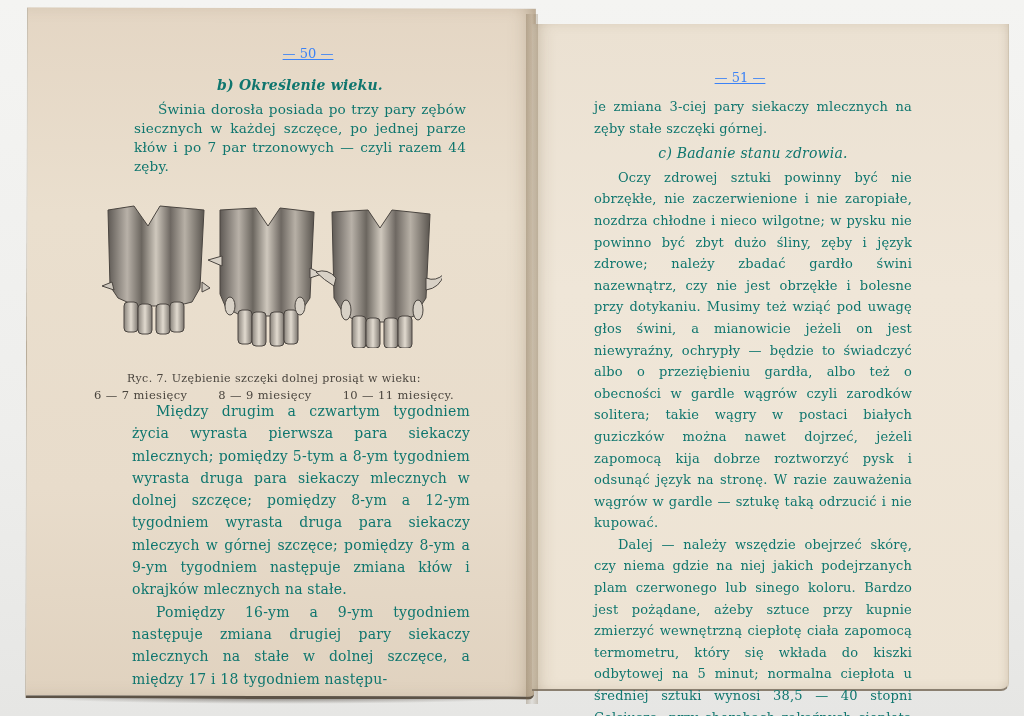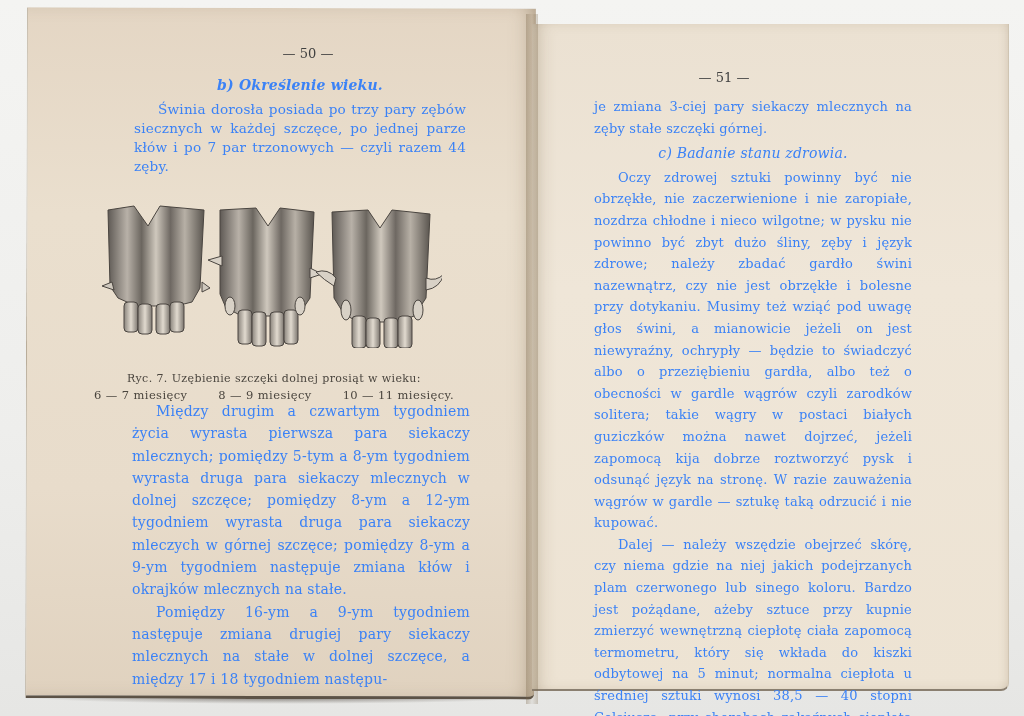--- a/index.html
+++ b/index.html
@@ -29,24 +29,24 @@
     border-right:1px solid #cfc4b2;
     border-bottom:2px solid #8a7f70;
     border-radius:0 0 8px 0;
     box-shadow: inset 14px 0 20px -12px rgba(110,90,60,0.45), inset -6px 0 10px -6px rgba(150,130,100,0.3);
     background: linear-gradient(180deg,#ebe1d2 0%,#efe6d8 40%,#ede3d3 100%);
   }
   .spine {
     position:absolute; left:526px; top:14px; width:12px; height:690px;
     background: linear-gradient(90deg, rgba(120,100,70,0.35), rgba(120,100,70,0.05), rgba(120,100,70,0.3));
   }
-  .text-block { position:absolute; font-size:13.6px; line-height:22.2px; letter-spacing:0.2px; color:#3b82f6; }
+  .text-block { position:absolute; font-size:13.6px; line-height:22.2px; letter-spacing:0.2px; color:#0f766e; }
   .text-block p { margin:0; text-align:justify; text-align-last:left; }
   .indent { text-indent:24px; }
-  .page-number { position:absolute; font-size:13px; color:#404040; text-align:center; }
+  .page-number { position:absolute; font-size:13px; color:#3b82f6; text-align:center;text-decoration:underline; }
   .heading { font-style:italic; font-weight:bold; text-align:center !important; text-align-last:center !important; font-size:14px; }
   .heading-light { font-style:italic; text-align:center !important; text-align-last:center !important; font-size:14px; }
 
   .figure { position:absolute; left:96px; top:198px; width:346px; height:150px; }
   .caption { position:absolute; left:94px; top:354px; width:360px; font-size:11px; line-height:16px; color:#4a453e; letter-spacing:0.4px;margin-top:17px; }
   .caption-title { text-align:center; }
   .caption-ages { display:flex; justify-content:space-between; font-size:11.5px; }
 </style>
 </head>
 <body>
@@ -126,21 +126,21 @@
     <span>8 — 9 miesięcy</span>
     <span>10 — 11 miesięcy.</span>
   </div>
 </div>
 
 <div class="text-block" style="left:132px; top:400px; width:338px; font-size:14px; line-height:22.3px;">
   <p class="indent">Między drugim a czwartym tygodniem życia wyrasta pierwsza para siekaczy mlecznych; pomiędzy 5-tym a 8-ym tygodniem wyrasta druga para siekaczy mlecznych w dolnej szczęce; pomiędzy 8-ym a 12-ym tygodniem wyrasta druga para siekaczy mleczych w górnej szczęce; pomiędzy 8-ym a 9-ym tygodniem następuje zmiana kłów i okrajków mlecznych na stałe.</p>
   <p class="indent">Pomiędzy 16-ym a 9-ym tygodniem następuje zmiana drugiej pary siekaczy mlecznych na stałe w dolnej szczęce, a między 17 i 18 tygodniem następu-</p>
 </div>
 
-<div class="page-number" style="left:684px; top:70px; width:80px;text-align:center;">— 51 —</div>
+<div class="page-number" style="left:700px; top:70px; width:80px;text-align:center;">— 51 —</div>
 
 <div class="text-block" style="left:594px; top:96px; width:318px; font-size:13px; line-height:21.6px;">
   <p>je zmiana 3-ciej pary siekaczy mlecznych na zęby stałe szczęki górnej.</p>
   <p class="heading-light" style="margin:4px 0 2px;">c)  Badanie stanu zdrowia.</p>
   <p class="indent">Oczy zdrowej sztuki powinny być nie obrzękłe, nie zaczerwienione i nie zaropiałe, nozdrza chłodne i nieco wilgotne; w pysku nie powinno być zbyt dużo śliny, zęby i język zdrowe; należy zbadać gardło świni nazewnątrz, czy nie jest obrzękłe i bolesne przy dotykaniu. Musimy też wziąć pod uwagę głos świni, a mianowicie jeżeli on jest niewyraźny, ochrypły — będzie to świadczyć albo o przeziębieniu gardła, albo też o obecności w gardle wągrów czyli zarodków solitera; takie wągry w postaci białych guziczków można nawet dojrzeć, jeżeli zapomocą kija dobrze roztworzyć pysk i odsunąć język na stronę. W razie zauważenia wągrów w gardle — sztukę taką odrzucić i nie kupować.</p>
   <p class="indent">Dalej — należy wszędzie obejrzeć skórę, czy niema gdzie na niej jakich podejrzanych plam czerwonego lub sinego koloru. Bardzo jest pożądane, ażeby sztuce przy kupnie zmierzyć wewnętrzną ciepłotę ciała zapomocą termometru, który się wkłada do kiszki odbytowej na 5 minut; normalna ciepłota u średniej sztuki wynosi 38,5 — 40 stopni Celsjusza; przy chorobach zakaźnych ciepłota ta dochodzi do 41 stopni i wyżej.</p>
 
 </div>
 
 </body></html>

